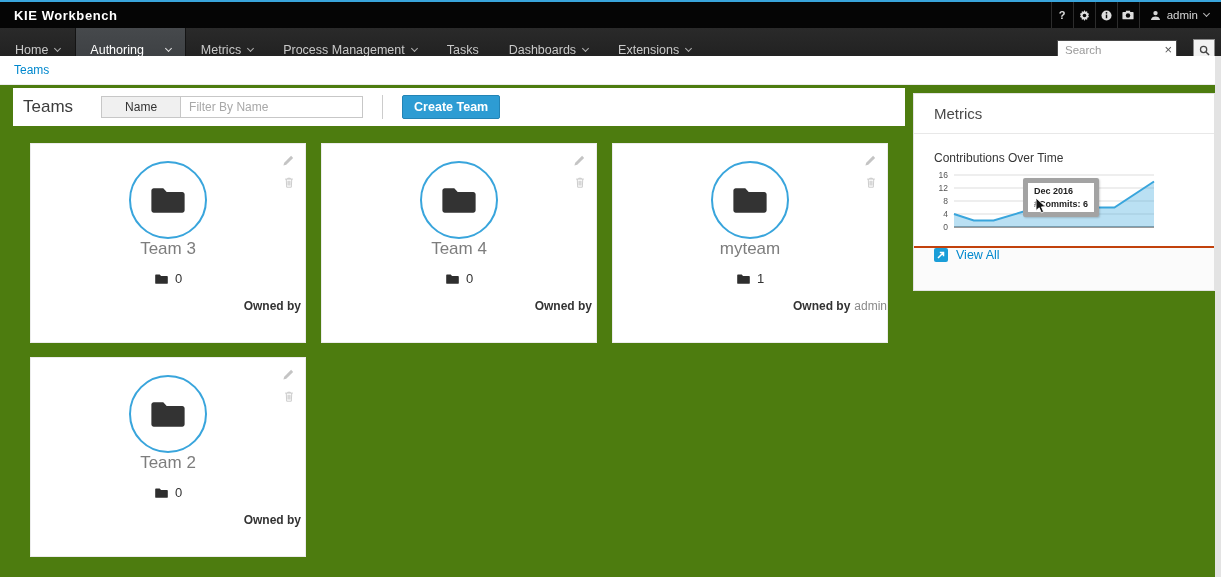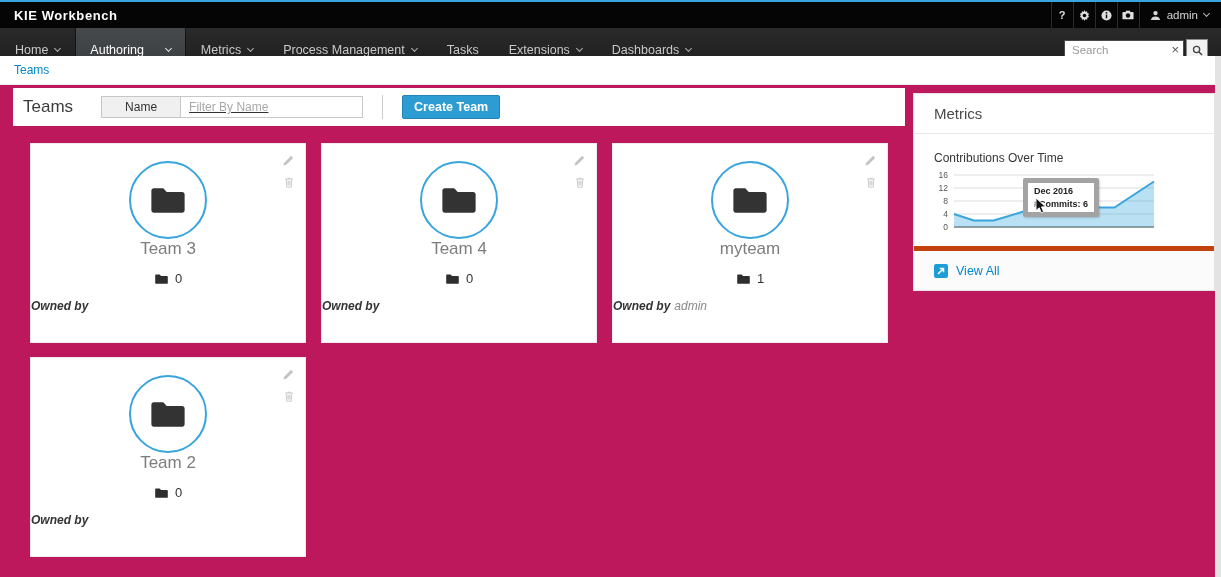--- a/index.html
+++ b/index.html
@@ -1,76 +1,76 @@
 <!DOCTYPE html>
 <html style="--accent: #39a5dc; --link: #0088ce; --primary: #2d9cd3;"><head>
 <meta charset="utf-8">
 <style>
   * { box-sizing: border-box; margin: 0; padding: 0; }
   html,body { width:1221px; height:577px; overflow:hidden; }
   body { font-family:"Liberation Sans", sans-serif; }
-  .screen { position:relative; width:1221px; height:577px; background:#be185d; }
+  .screen { position:relative; width:1221px; height:577px; background:#4d7c0f; }
 
   
   .topline { position:absolute; top:0; left:0; right:0; height:2px; background:var(--accent,#39a5dc); }
   .masthead { position:absolute; top:2px; left:0; right:0; height:26px; background:#050505; display:flex; align-items:stretch; }
   .brand { color:#fff; font-weight:bold; font-size:13px; letter-spacing:.6px; margin-left:14px; align-self:center; }
   .masthead-right { margin-left:auto; display:flex; align-items:stretch; }
   .mh-cell { width:22px; display:flex; align-items:center; justify-content:center; border-left:1px solid #2c2c2c; color:#ddd; cursor:pointer; }
   .mh-help { font-size:11px; font-weight:bold; color:#ddd; }
   .user-cell { display:flex; align-items:center; gap:6px; padding:0 12px 0 10px; border-left:1px solid #2c2c2c; color:#d6d6d6; font-size:11.5px; cursor:pointer; }
 
   
   .navbar { position:absolute; top:28px; left:0; right:0; height:44px; background:linear-gradient(#2a2a2a,#1d1d1d); display:flex; align-items:stretch; }
   .nav-item { display:flex; align-items:center; gap:7px; padding:0 15px; color:#c9c9c9; font-size:12.5px; cursor:pointer; white-space:nowrap; }
   .nav-item.active { background:linear-gradient(#46494c,#3a3d40); color:#fff; box-shadow:inset 1px 0 #141414, inset -1px 0 #141414;gap:22px; }
   .caret { width:5px; height:5px; border-right:1.5px solid currentColor; border-bottom:1.5px solid currentColor; transform:rotate(45deg); margin-top:-4px; opacity:.85; }
-  .search-group { margin-left:auto; display:flex; align-items:center; gap:2px; padding-right:13px; }
+  .search-group { margin-left:auto; display:flex; align-items:center; gap:16px; padding-right:6px; }
   .search-wrap { position:relative; }
   .search-input { width:120px; height:21px; border:1px solid #4a4a4a; background:#fff; font-size:11.5px; padding:0 18px 0 7px; color:#333; font-family:"Liberation Sans",sans-serif; }
   .search-input::placeholder { color:#9a9a9a; }
   .clear-x { position:absolute; right:5px; top:2px; color:#555; font-size:13px; line-height:16px; cursor:pointer; }
   .search-btn { width:22px; height:22px; border:1px solid #8a8a8a; background:#f2f2f2; display:flex; align-items:center; justify-content:center; cursor:pointer; }
 
   
   .breadcrumb-bar { position:absolute; top:56px; left:0; right:6px; height:29px; background:#fff; border-bottom:1px solid #ececec; display:flex; align-items:center; padding-left:14px; }
   .crumb { color:var(--link,#0088ce); font-size:12px; text-decoration:none; cursor:pointer; }
 
   
   .page-band { position:absolute; left:13px; top:88px; width:892px; height:38px; background:#fff; display:flex; align-items:center; }
   .page-title { font-size:17px; color:#3c3c3c; font-weight:normal; margin-left:10px; }
   .filter-group { display:flex; margin-left:28px; align-items:stretch; }
   .filter-label { background:#f0f0f0; border:1px solid #c7c7c7; padding:3px 23px; font-size:12px; color:#333; }
-  .filter-input { width:182px; border:1px solid #c7c7c7; border-left:none; font-size:12px; padding:3px 8px; color:#333; font-family:"Liberation Sans",sans-serif;text-decoration:underline; }
+  .filter-input { width:182px; border:1px solid #c7c7c7; border-left:none; font-size:12px; padding:3px 8px; color:#333; font-family:"Liberation Sans",sans-serif; }
   .filter-input::placeholder { color:#a8a8a8; }
   .vdivider { width:1px; height:24px; background:#ccc; margin:0 19px; }
   .create-btn { background:var(--primary,#2d9cd3); border:1px solid #2384b5; color:#fff; font-size:12.5px; font-weight:bold; padding:4px 11px; border-radius:2px; cursor:pointer; font-family:"Liberation Sans",sans-serif; }
 
   
   .cards { position:absolute; left:30px; top:143px; width:875px; display:flex; flex-wrap:wrap; gap:14px 15px; }
   .team-card { position:relative; width:276px; height:200px; background:#fff; border:1px solid #ececec; }
   .card-actions { position:absolute; top:10px; right:10px; display:flex; flex-direction:column; gap:9px; align-items:center; }
   .card-actions .act { cursor:pointer; line-height:0; }
   .team-circle { width:78px; height:78px; border:2px solid var(--accent,#39a5dc); border-radius:50%; margin:17px auto 0; display:flex; align-items:center; justify-content:center; cursor:pointer; }
   .team-name { text-align:center; font-size:17px; color:#7d7d7d; }
   .team-count { display:flex; align-items:center; justify-content:center; gap:6px; margin-top:12px; font-size:13px; color:#333; }
-  .team-owner { text-align:left; margin-top:13px; font-size:12px;font-style:italic; }
+  .team-owner { text-align:right; margin-top:13px; font-size:12px; }
   .owned-label { font-weight:bold; color:#333; }
   .owner-name { color:#8a8a8a; margin-left:4px; }
 
   
   .metrics-panel { position:absolute; left:913px; top:93px; width:302px; height:198px; background:#fff; border:1px solid #e3e3e3; }
   .metrics-header { height:40px; border-bottom:1px solid #e8e8e8; display:flex; align-items:center; padding-left:20px; font-size:15px; color:#4a4a4a; }
   .metrics-body { position:relative; height:112px; }
   .chart-title { position:absolute; left:20px; top:17px; font-size:12px; color:#363636; }
   .chart-wrap { position:absolute; left:0; top:34px; width:300px; height:76px; }
   .ytick { font-size:8.5px; fill:#555; font-family:"Liberation Sans",sans-serif; }
   .chart-tooltip { position:absolute; left:109px; top:10px; background:#fff; border:5px solid #a3a3a3; border-radius:2px; padding:2px 6px; font-size:9px; font-weight:bold; color:#222; line-height:1.4; box-shadow:1px 1px 2px rgba(0,0,0,.18); white-space:nowrap; }
   .cursor-arrow { position:absolute; left:121px; top:29px; line-height:0; }
-  .metrics-footer { position:absolute; left:0; right:0; bottom:0; height:44px; border-top:5px solid #c2410c; background:#fbfbfb; display:flex; align-items:center; padding-left:20px; }
+  .metrics-footer { position:absolute; left:0; right:0; bottom:0; height:44px; border-top:2px solid #c2410c; background:#fbfbfb; display:flex; align-items:flex-start; padding-left:20px; }
   .view-all { display:flex; align-items:center; gap:8px; color:var(--link,#0088ce); font-size:12.5px; text-decoration:none; cursor:pointer; }
 
   .scroll-track { position:absolute; right:0; top:56px; width:6px; bottom:0; background:#e3e3e3; }
 </style>
 </head>
 <body>
 
 <div class="screen">
 
   <div class="topline"></div>
@@ -134,25 +134,25 @@
         <span class="caret"></span>
       </div>
     <div class="nav-item">
         <span>Process Management</span>
         <span class="caret"></span>
       </div>
     <div class="nav-item">
         <span>Tasks</span>
       </div>
     <div class="nav-item">
+        <span>Dashboards</span>
+        <span class="caret"></span>
+      </div>
+    <div class="nav-item">
         <span>Extensions</span>
-        <span class="caret"></span>
-      </div>
-    <div class="nav-item">
-        <span>Dashboards</span>
         <span class="caret"></span>
       </div>
     <div class="search-group">
       <span class="search-wrap">
         <input class="search-input" placeholder="Search" style="">
         <span class="clear-x">×</span>
       </span>
       <button class="search-btn">
         <span style="line-height:0">
           <svg width="11" height="11" viewBox="0 0 12 12">

